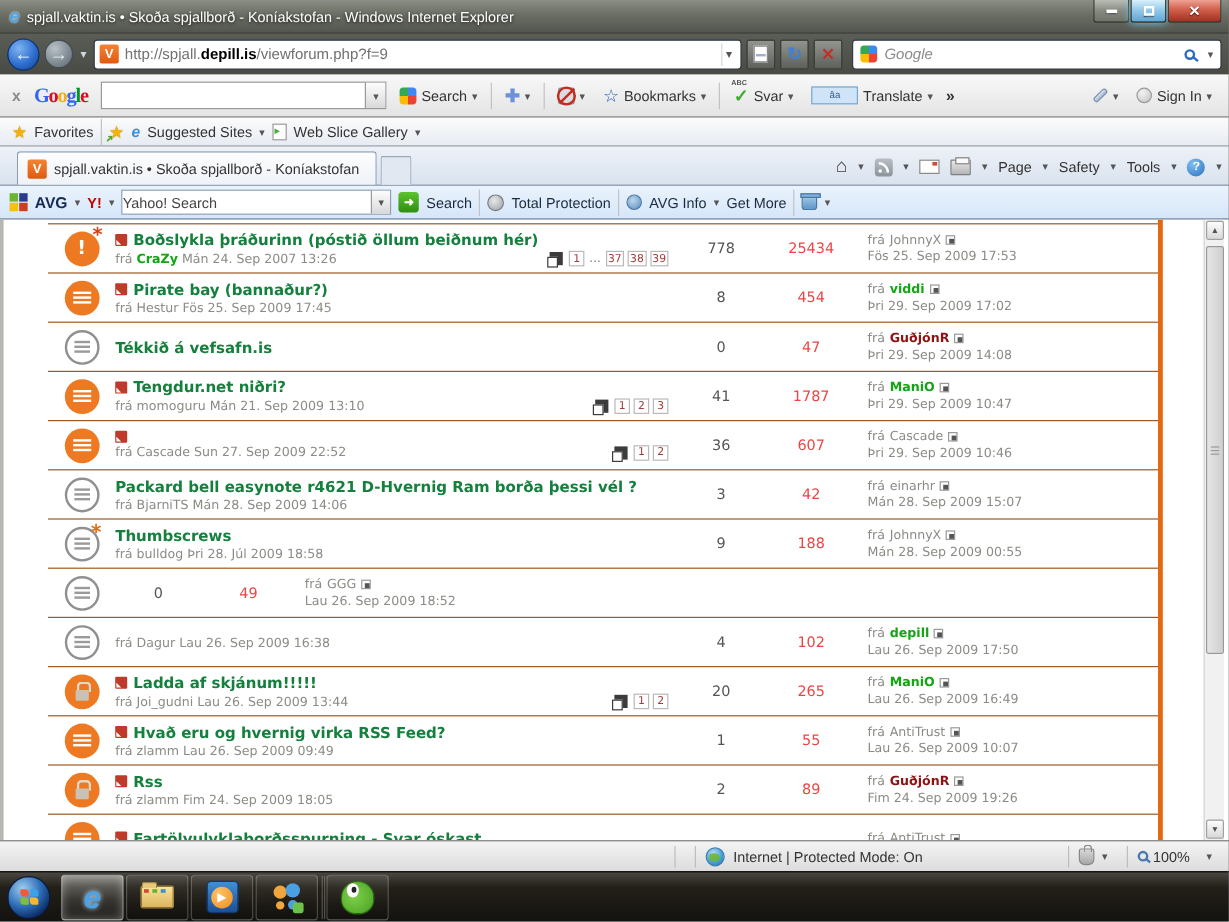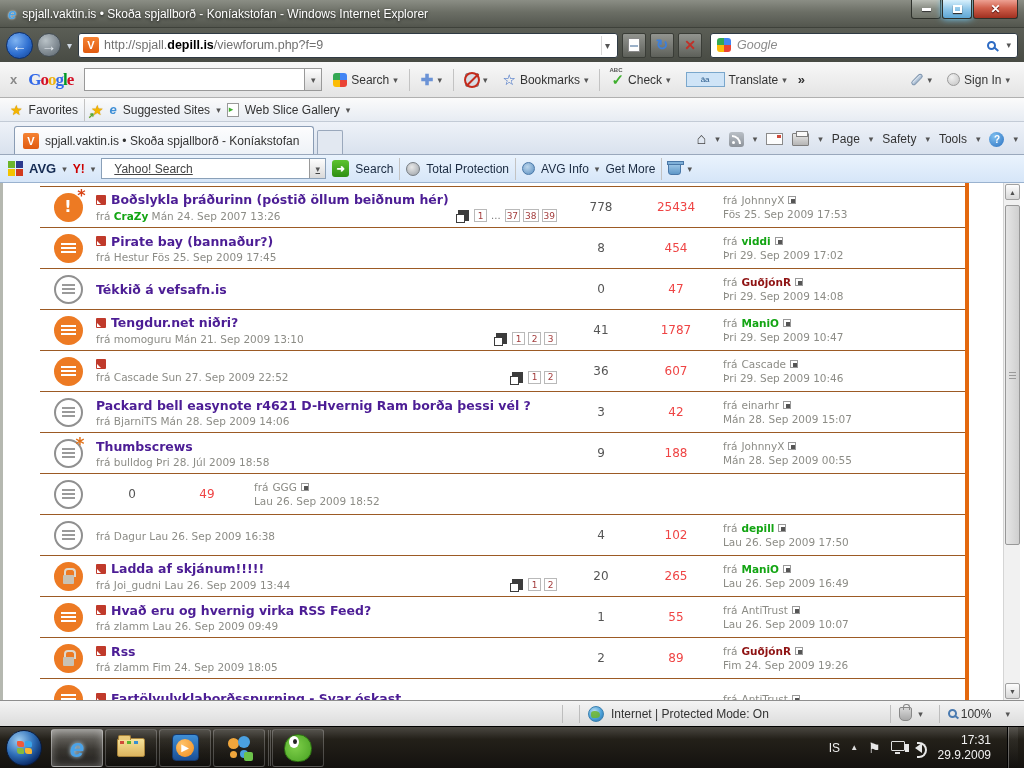--- a/index.html
+++ b/index.html
@@ -87,21 +87,21 @@
   .print-ico { width:17px; height:13px; background:linear-gradient(#e8e8e8,#b5b5b5); border:1px solid #7e7e7e; border-radius:1px; position:relative; }
   .print-ico:before { content:''; position:absolute; left:3px; top:-3px; width:10px; height:4px; background:#fafafa; border:1px solid #7e7e7e; }
   .help-orb { width:15px; height:15px; border-radius:50%; background:radial-gradient(circle at 35% 30%, #7fc0f0, #2a70c0); color:#fff; font-weight:bold; font-size:10px; display:flex; align-items:center; justify-content:center; }
 
   
   .avgbar { height:28px; background:linear-gradient(#eaf3fd, #d6e6f8); border-bottom:1px solid #9ab2cf; display:flex; align-items:center; padding:0 8px; gap:6px; color:#1a2a40; }
   .avg-logo { display:grid; grid-template-columns:7px 7px; grid-template-rows:7px 7px; gap:1px; }
   .avg-logo i { display:block; } .av0{background:#6cb52d}.av1{background:#2b3a8f}.av2{background:#f3c300}.av3{background:#d23b1e}
   .avg-word { font-weight:bold; font-size:13px; color:#142a52; }
   .yic { color:#c00; font-weight:bold; font-size:12px; }
-  .avg-input { width:225px; height:21px; background:#fff; border:1px solid #8aa0b8; display:flex; align-items:center; padding-left:12px; color:#444;text-decoration:underline; }
+  .avg-input { width:225px; height:21px; background:#fff; border:1px solid #8aa0b8; display:flex; align-items:center; padding-left:0; color:#444; }
   .avg-input .gi-dd { margin-left:auto; width:16px; height:19px; background:linear-gradient(#fdfdfd,#d9d9d9); border-left:1px solid #999; display:flex; align-items:center; justify-content:center; }
   .ysearch-ico { width:17px; height:17px; border-radius:3px; background:linear-gradient(#5cc32f,#2e8f12); color:#fff; font-size:10px; font-weight:bold; display:flex; align-items:center; justify-content:center; }
   .shield-ico { width:14px; height:14px; border-radius:50%; background:radial-gradient(circle at 40% 35%, #e8e8e8, #9aa0a6); border:1px solid #767c82; }
   .globe-sm { width:13px; height:13px; border-radius:50%; background:radial-gradient(circle at 40% 35%, #bcd6ec, #5b8fc0); border:1px solid #4a78a8; }
   .trash-ico { width:13px; height:12px; background:linear-gradient(#9fc8e8,#5f98c8); border:1px solid #4a78a8; border-radius:1px 1px 3px 3px; position:relative; }
   .trash-ico:before { content:''; position:absolute; left:-2px; top:-3px; width:15px; height:2px; background:#7fb0d8; border:1px solid #4a78a8; }
 
   
   .content { flex:1; background:#fff; position:relative; overflow:hidden; border-left:3px solid #b5b8b0; }
   .page { margin-left:37px; width:929px; border-right:4px solid #e3680e; font-family:"DejaVu Sans", sans-serif; }
@@ -116,21 +116,21 @@
   .ic-normal:before, .ic-sticky:before { content:''; position:absolute; left:6px; top:7px; width:13px; height:2px; background:#9a9a9a; box-shadow:0 4px 0 #9a9a9a, 0 8px 0 #9a9a9a; }
   .ic-sticky:after { content:'*'; position:absolute; top:-7px; right:-4px; font-size:17px; font-weight:bold; color:#e07018; }
   .ic-announce:before { content:'!'; position:absolute; left:0; right:0; top:4px; text-align:center; color:#fff; font-weight:bold; font-size:16px; }
   .ic-announce:after { content:'*'; position:absolute; top:-7px; right:-3px; font-size:16px; font-weight:bold; color:#d84315; }
   .ic-locked:before { content:''; position:absolute; left:10px; top:6px; width:8px; height:7px; border:2px solid #ded8cc; border-bottom:none; border-radius:4px 4px 0 0; }
   .ic-locked:after { content:''; position:absolute; left:9px; top:13px; width:11px; height:9px; background:#c9c2b4; border-radius:1px; }
   .c-main { flex:1; min-width:0; padding-right:8px; }
   .titleline { display:flex; align-items:center; gap:5px; }
   .new-ico { width:10px; height:10px; background:#c03a2b; border-radius:1px; position:relative; flex:none; }
   .new-ico:after { content:''; position:absolute; left:1px; bottom:1px; width:0; height:0; border-left:4px solid #fff; border-top:4px solid transparent; }
-  .t-title { font-size:12.5px; font-weight:bold; color:#4c1d95; white-space:nowrap; overflow:hidden; }
+  .t-title { font-size:12.5px; font-weight:bold; color:#15803d; white-space:nowrap; overflow:hidden; }
   .subline { display:flex; align-items:center; margin-top:2px;text-align:center; }
   .by { font-size:10.5px; color:#8c8c86; white-space:nowrap; }
   .u-plain { color:#8c8c86; }
   .u-green { color:#13a513; font-weight:bold; }
   .u-red { color:#8e1212; font-weight:bold; }
   .pages { margin-left:auto; display:flex; align-items:center; gap:3px; }
   .mp-ico { width:11px; height:11px; background:#3c3c3c; position:relative; margin-right:2px; }
   .mp-ico:after { content:''; position:absolute; left:-2px; bottom:-2px; width:7px; height:7px; background:#fff; border:1px solid #3c3c3c; }
   .pg-box { min-width:13px; height:13px; border:1px solid #b9b9b9; font-size:9px; color:#a33c3c; display:flex; align-items:center; justify-content:center; padding:0 1px; }
   .pg-dots { font-size:10px; color:#777; margin:0 1px; }
@@ -262,21 +262,21 @@
         <span class="dd">▾</span>
       </div>
     <div class="tbitem">
         <span class="bkm-star">☆</span>
         <span>Bookmarks</span>
         <span class="dd">▾</span>
       </div>
     <span class="vsep"></span>
     <div class="tbitem">
         <span class="chk"><sup>ABC</sup>✓</span>
-        <span>Check</span>
+        <span>Svar</span>
         <span class="dd">▾</span>
       </div>
     <div class="tbitem">
         <span class="tr-ico">âa</span>
         <span>Translate</span>
         <span class="dd">▾</span>
       </div>
     <span class="more-chev">»</span>
     <div class="tbitem push">
         <span class="wrench"></span>
@@ -733,27 +733,15 @@
       </div>
     <div class="tbtn">
         <span class="msn">
           <i></i>
         </span>
       </div>
     <span class="tsep"></span>
     <div class="tbtn">
         <span class="yoshi"></span>
       </div>
-    <div class="tray">
-      <span>IS</span>
-      <span class="tray-up">▲</span>
-      <span class="flag-ico">⚑</span>
-      <span class="net-ico"></span>
-      <span class="spk-ico"></span>
-      <div class="clock">
-        <div>17:31</div>
-        <div>29.9.2009</div>
-      </div>
-      <span class="showdesk"></span>
-    </div>
   </div>
 
 </div>
 
 </body></html>

